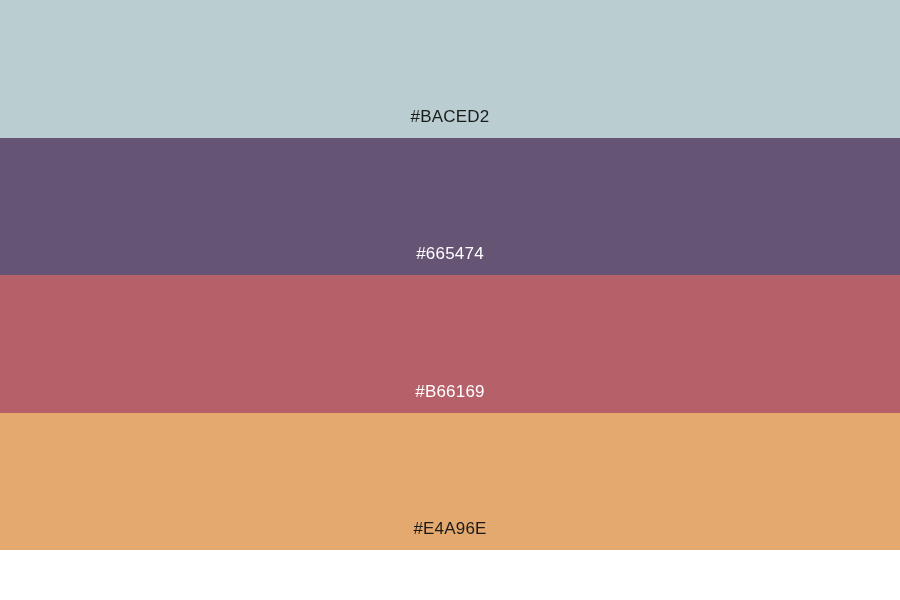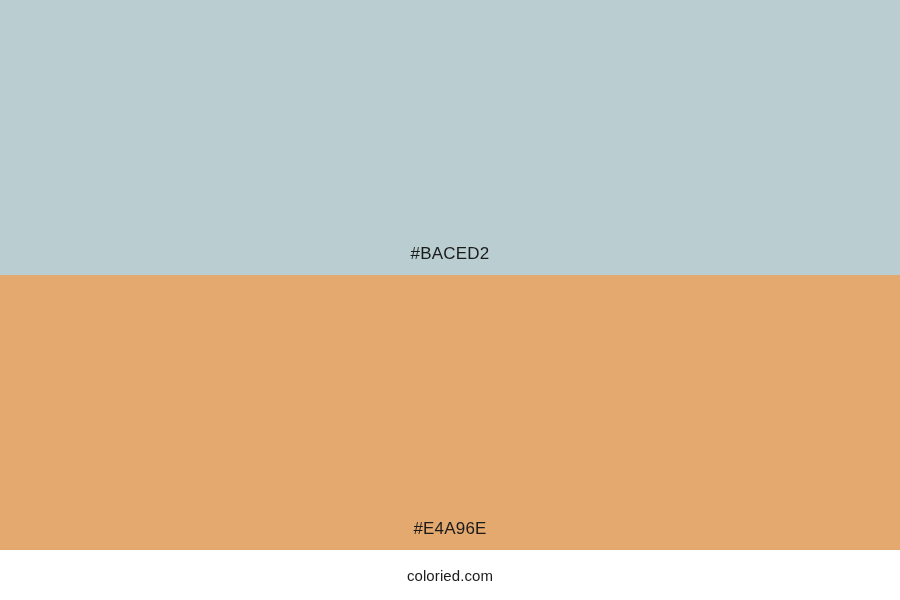--- a/index.html
+++ b/index.html
@@ -82,25 +82,28 @@
 
 <div class="palette-page">
 
   <div class="swatch-strip">
 
     <div class="swatch" style="background-color: rgb(186, 206, 210);">
       <span class="swatch-label dark-text">#BACED2</span>
     </div>
 
 
+    <div class="swatch" style="background-color: rgb(102, 84, 116);">
+      <span class="swatch-label light-text">#665474</span>
+    </div>
 
+    <div class="swatch" style="background-color: rgb(182, 97, 105);">
+      <span class="swatch-label light-text">#B66169</span>
+    </div>
 
     <div class="swatch" style="background-color: rgb(228, 169, 110); justify-content: center;">
       <span class="swatch-label dark-text">#E4A96E</span>
     </div>
 
   </div>
 
-  <div class="footer-bar">
-    <span class="footer-text">coloried.com</span>
-  </div>
 
 </div>
 
 </body></html>

